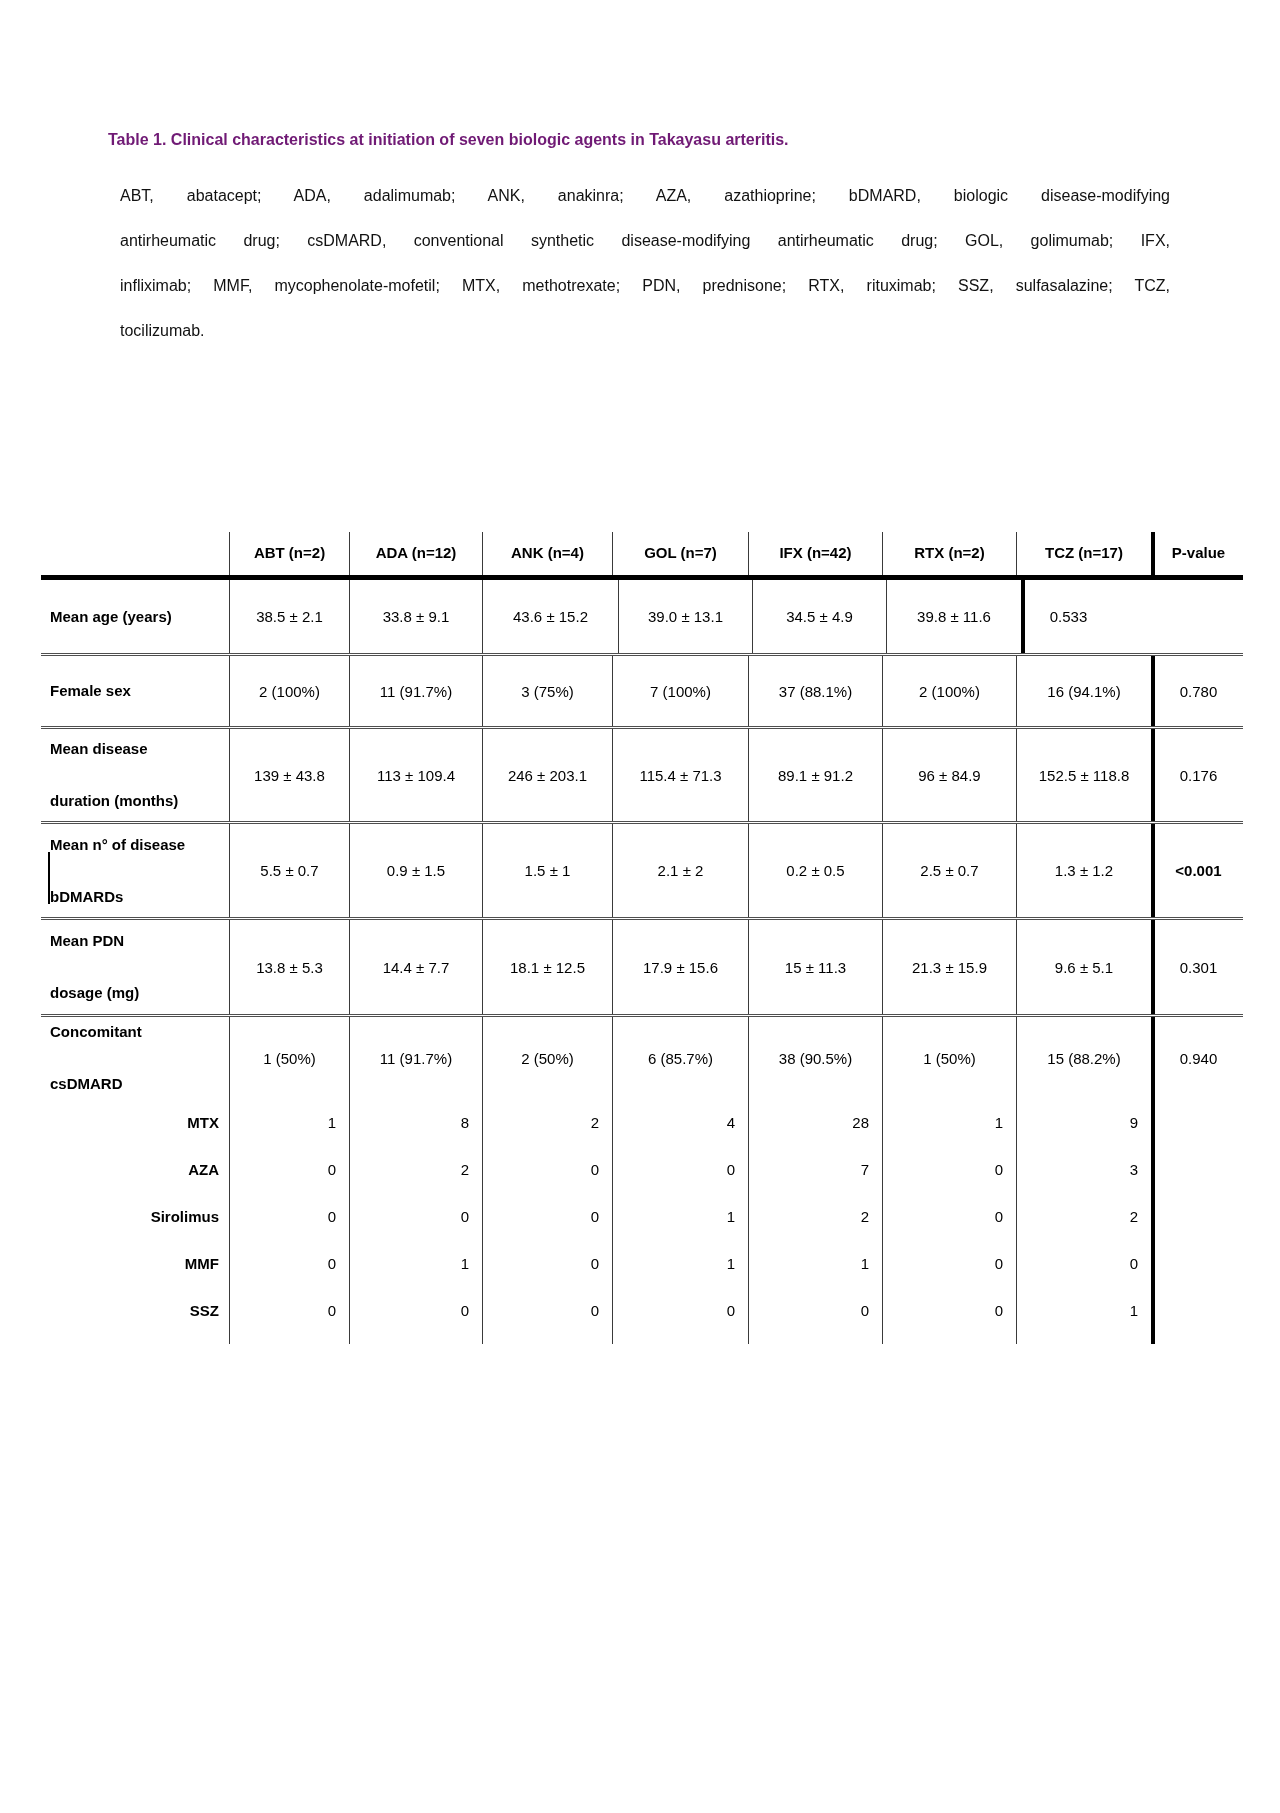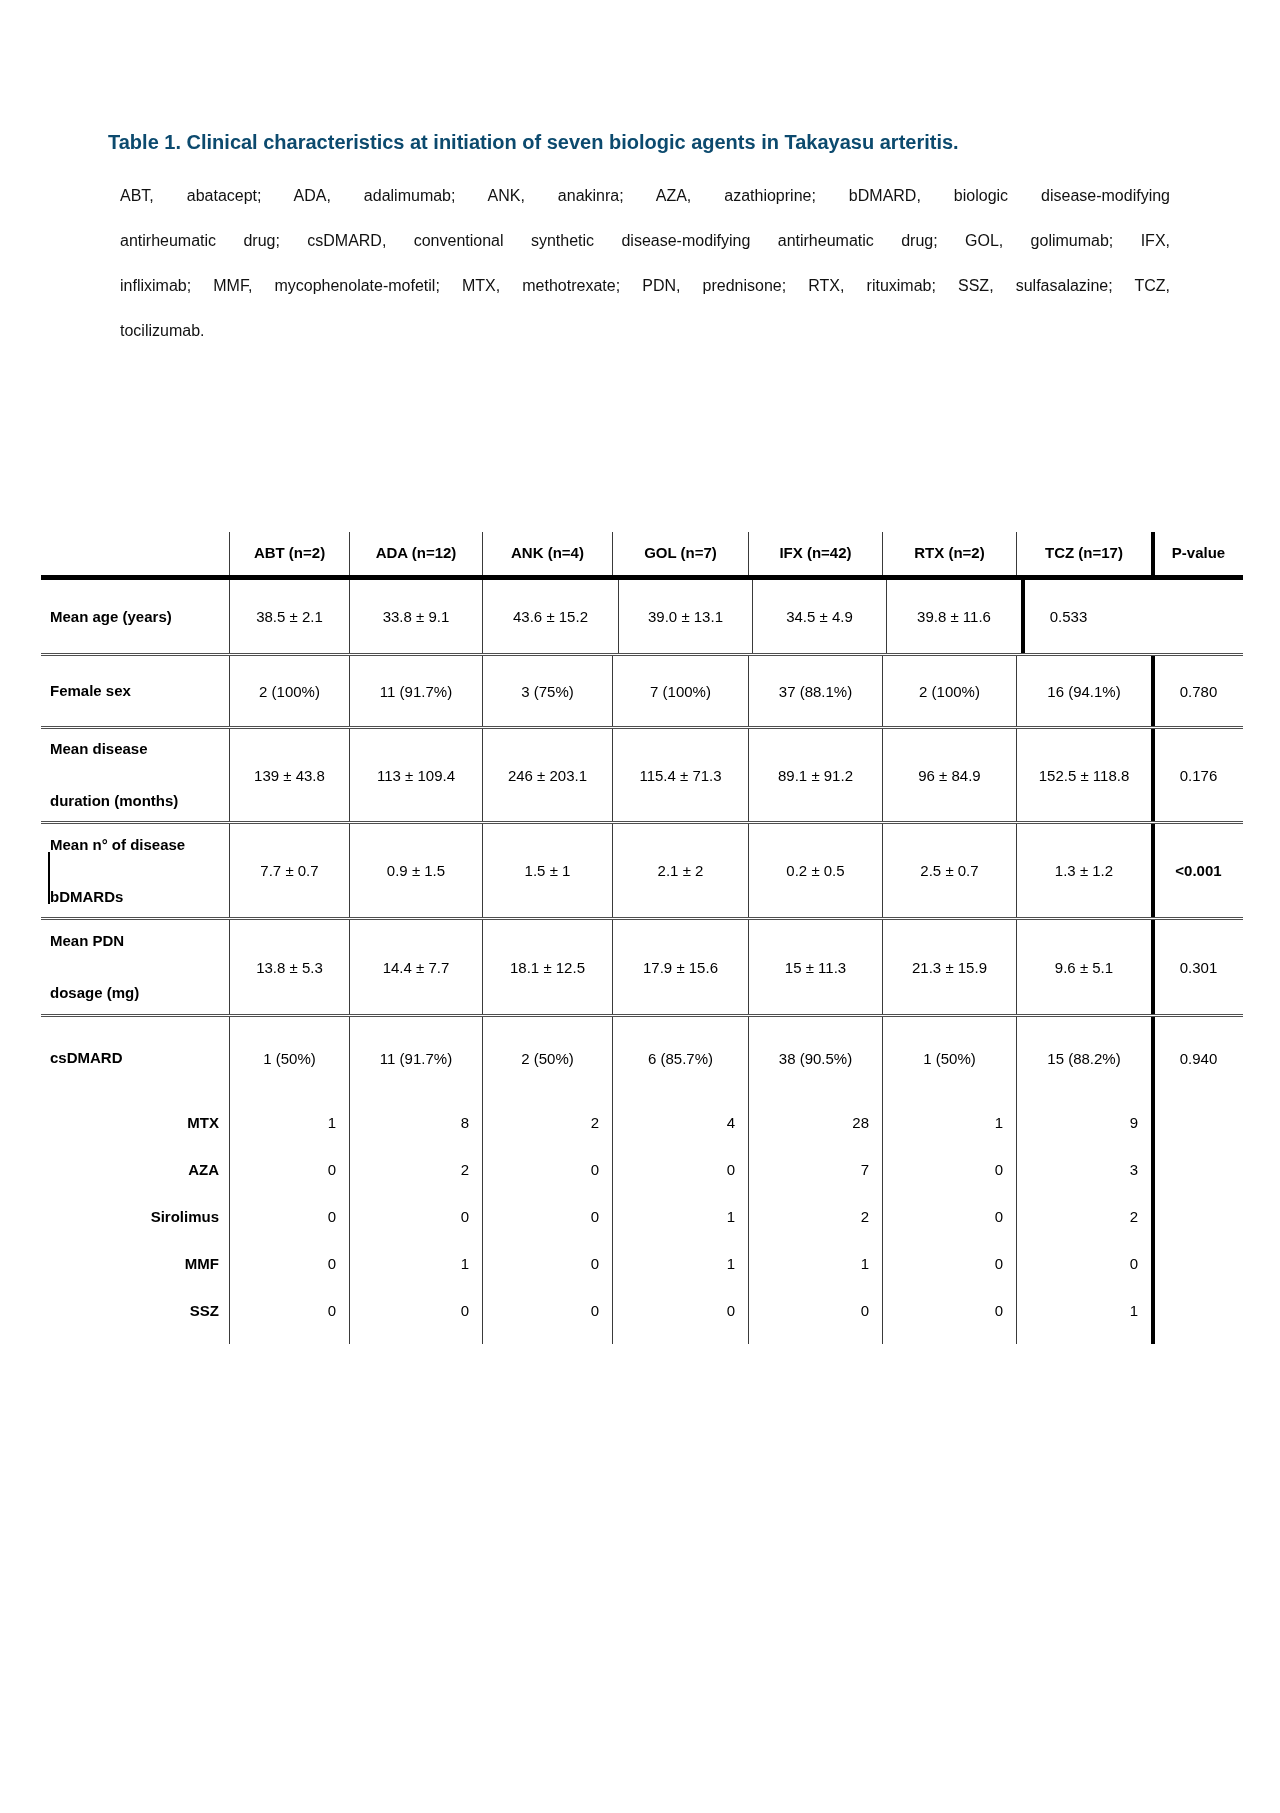--- a/index.html
+++ b/index.html
@@ -8,21 +8,21 @@
     width: 1280px; height: 1813px;
     font-family: "Liberation Sans", sans-serif;
     color: #000;
     position: relative;
     overflow: hidden;
   }
   .page { position: absolute; inset: 0; background: #fff; }
 
   .doc-title {
     position: absolute; left: 108px; top: 131px; width: 1050px;
-    font-size: 20px; font-weight: bold; color: #0c4a6e;
+    font-size: 16px; font-weight: bold; color: #701a75;
   }
   .doc-abbrev {
     position: absolute; left: 120px; top: 173px; width: 1050px;
     font-size: 16px; color: #111;
   }
   .doc-abbrev .abbrev-line {
     line-height: 45px;
     text-align: justify;
     text-align-last: justify;
   }
@@ -139,21 +139,21 @@
         <div class="cell value-cell c5">89.1 ± 91.2</div>
         <div class="cell value-cell c6">96 ± 84.9</div>
         <div class="cell value-cell c7">152.5 ± 118.8</div>
         <div class="cell p-cell c8">0.176</div>
       </div>
       <div class="trow sep" style="height: 96px;">
         <div class="cell label-cell c0">
           <div>Mean n° of disease</div>
           <div>bDMARDs</div>
         </div>
-        <div class="cell value-cell c1">7.7 ± 0.7</div>
+        <div class="cell value-cell c1">5.5 ± 0.7</div>
         <div class="cell value-cell c2">0.9 ± 1.5</div>
         <div class="cell value-cell c3">1.5 ± 1</div>
         <div class="cell value-cell c4">2.1 ± 2</div>
         <div class="cell value-cell c5">0.2 ± 0.5</div>
         <div class="cell value-cell c6">2.5 ± 0.7</div>
         <div class="cell value-cell c7">1.3 ± 1.2</div>
         <div class="cell p-cell c8 bold">&lt;0.001</div>
       </div>
       <div class="trow sep" style="height: 97px;">
         <div class="cell label-cell c0">
@@ -164,20 +164,21 @@
         <div class="cell value-cell c2">14.4 ± 7.7</div>
         <div class="cell value-cell c3">18.1 ± 12.5</div>
         <div class="cell value-cell c4">17.9 ± 15.6</div>
         <div class="cell value-cell c5">15 ± 11.3</div>
         <div class="cell value-cell c6">21.3 ± 15.9</div>
         <div class="cell value-cell c7">9.6 ± 5.1</div>
         <div class="cell p-cell c8">0.301</div>
       </div>
       <div class="trow sep" style="height: 85px;">
         <div class="cell label-cell c0">
+          <div>Concomitant</div>
           <div>csDMARD</div>
         </div>
         <div class="cell value-cell c1">1 (50%)</div>
         <div class="cell value-cell c2">11 (91.7%)</div>
         <div class="cell value-cell c3">2 (50%)</div>
         <div class="cell value-cell c4">6 (85.7%)</div>
         <div class="cell value-cell c5">38 (90.5%)</div>
         <div class="cell value-cell c6">1 (50%)</div>
         <div class="cell value-cell c7">15 (88.2%)</div>
         <div class="cell p-cell c8">0.940</div>

